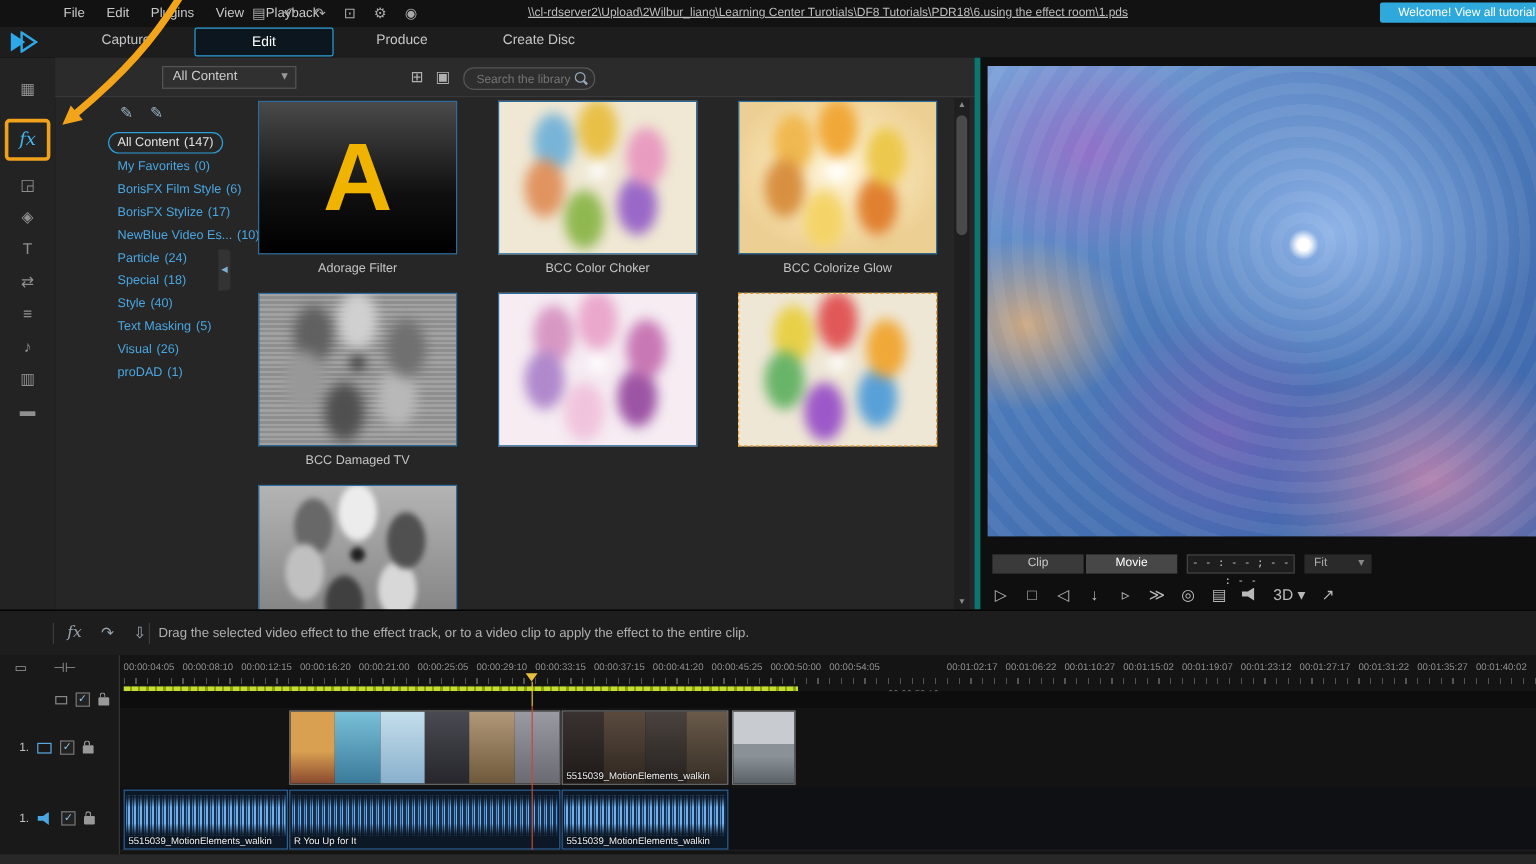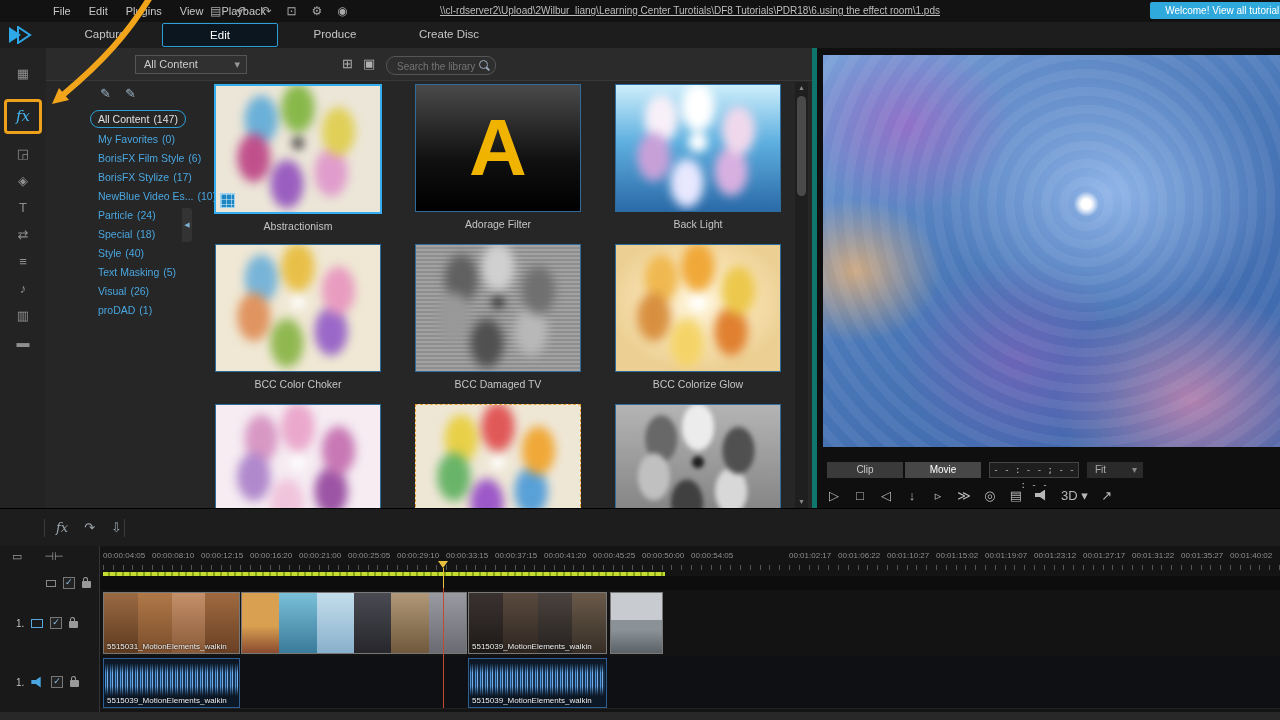--- a/index.html
+++ b/index.html
@@ -306,56 +306,43 @@
       <input placeholder="Search the library" style="">
       <span class="mag"></span>
     </div>
     <div id="cat-tools">
         <span class="cat-tool">✎</span>
         <span class="cat-tool">✎</span>
       </div>
     <div id="cat-list"><div class="cat sel"><span class="cat-label">All Content</span><span class="cat-count">(147)</span></div><div class="cat"><span class="cat-label">My Favorites</span><span class="cat-count">(0)</span></div><div class="cat"><span class="cat-label">BorisFX Film Style</span><span class="cat-count">(6)</span></div><div class="cat"><span class="cat-label">BorisFX Stylize</span><span class="cat-count">(17)</span></div><div class="cat"><span class="cat-label">NewBlue Video Es...</span><span class="cat-count">(10)</span></div><div class="cat"><span class="cat-label">Particle</span><span class="cat-count">(24)</span></div><div class="cat"><span class="cat-label">Special</span><span class="cat-count">(18)</span></div><div class="cat"><span class="cat-label">Style</span><span class="cat-count">(40)</span></div><div class="cat"><span class="cat-label">Text Masking</span><span class="cat-count">(5)</span></div><div class="cat"><span class="cat-label">Visual</span><span class="cat-count">(26)</span></div><div class="cat"><span class="cat-label">proDAD</span><span class="cat-count">(1)</span></div></div>
     <div id="collapse-tab"></div>
     <div id="fx-grid">
-        <div class="thumb sel">
-          <div class="thumb-img v-abstractionism">
-            <div class="fl"></div>
-            <div class="badge"></div>
-          </div>
-          <div class="thumb-label">Abstractionism</div>
-        </div>
         <div class="thumb">
           <div class="thumb-img v-adorage">
             <div class="adorage-a">A</div>
           </div>
           <div class="thumb-label">Adorage Filter</div>
         </div>
         <div class="thumb">
-          <div class="thumb-img v-backlight">
-            <div class="fl"></div>
-          </div>
-          <div class="thumb-label">Back Light</div>
-        </div>
-        <div class="thumb">
           <div class="thumb-img v-colorchoker">
             <div class="fl"></div>
           </div>
           <div class="thumb-label">BCC Color Choker</div>
         </div>
         <div class="thumb">
+          <div class="thumb-img v-colorizeglow">
+            <div class="fl"></div>
+          </div>
+          <div class="thumb-label">BCC Colorize Glow</div>
+        </div>
+        <div class="thumb">
           <div class="thumb-img v-damagedtv">
             <div class="fl"></div>
           </div>
           <div class="thumb-label">BCC Damaged TV</div>
-        </div>
-        <div class="thumb">
-          <div class="thumb-img v-colorizeglow">
-            <div class="fl"></div>
-          </div>
-          <div class="thumb-label">BCC Colorize Glow</div>
         </div>
         <div class="thumb">
           <div class="thumb-img v-pinkflower">
             <div class="fl"></div>
           </div>
         </div>
         <div class="thumb hov">
           <div class="thumb-img v-vividflower">
             <div class="fl"></div>
           </div>
@@ -395,20 +382,21 @@
   </div>
 
   <div id="infobar">
     <div class="ib-sep" style="left:44px"></div>
     <div id="ib-icons">
         <span class="ib-icon">fx</span>
         <span class="ib-icon">↷</span>
         <span class="ib-icon">⇩</span>
       </div>
     <div class="ib-sep" style="left:124px"></div>
+    <div id="infobar-text">Drag the selected video effect to the effect track, or to a video clip to apply the effect to the entire clip.</div>
   </div>
 
   <div id="timeline">
     <div id="tl-headers"></div>
     <div id="tl-tools">
         <span class="tl-tool">▭</span>
         <span class="tl-tool">⊣⊢</span>
       </div>
     <div id="ruler">
         <span class="tc" style="left: 3px;">00:00:04:05</span>
@@ -452,27 +440,20 @@
       <span class="cb"></span>
       <span class="lock"></span>
     </div>
     <div class="th-row" id="th-audio">
       <span class="th-num">1.</span>
       <span class="speaker blue"></span>
       <span class="cb"></span>
       <span class="lock"></span>
     </div>
 
-    <div class="vclip" id="v1">
-      <div class="seg"></div>
-      <div class="seg"></div>
-      <div class="seg"></div>
-      <div class="seg"></div>
-      <div class="clip-label">5515031_MotionElements_walkin</div>
-    </div>
     <div class="vclip" id="v2">
       <div class="seg"></div>
       <div class="seg"></div>
       <div class="seg"></div>
       <div class="seg"></div>
       <div class="seg"></div>
       <div class="seg"></div>
     </div>
     <div class="vclip" id="v3">
       <div class="seg"></div>
@@ -481,20 +462,24 @@
       <div class="seg"></div>
       <div class="clip-label">5515039_MotionElements_walkin</div>
     </div>
     <div class="vclip" id="v4">
       <div class="seg"></div>
     </div>
 
     <div class="aclip" id="a1">
       <div class="wave"></div>
       <div class="clip-label">5515039_MotionElements_walkin</div>
+    </div>
+    <div class="aclip" id="a2">
+      <div class="wave"></div>
+      <div class="clip-label">R You Up for It</div>
     </div>
     <div class="aclip" id="a3">
       <div class="wave"></div>
       <div class="clip-label">5515039_MotionElements_walkin</div>
     </div>
 
     <div id="playhead"></div>
     <div id="playhead-marker"></div>
   </div>
 

